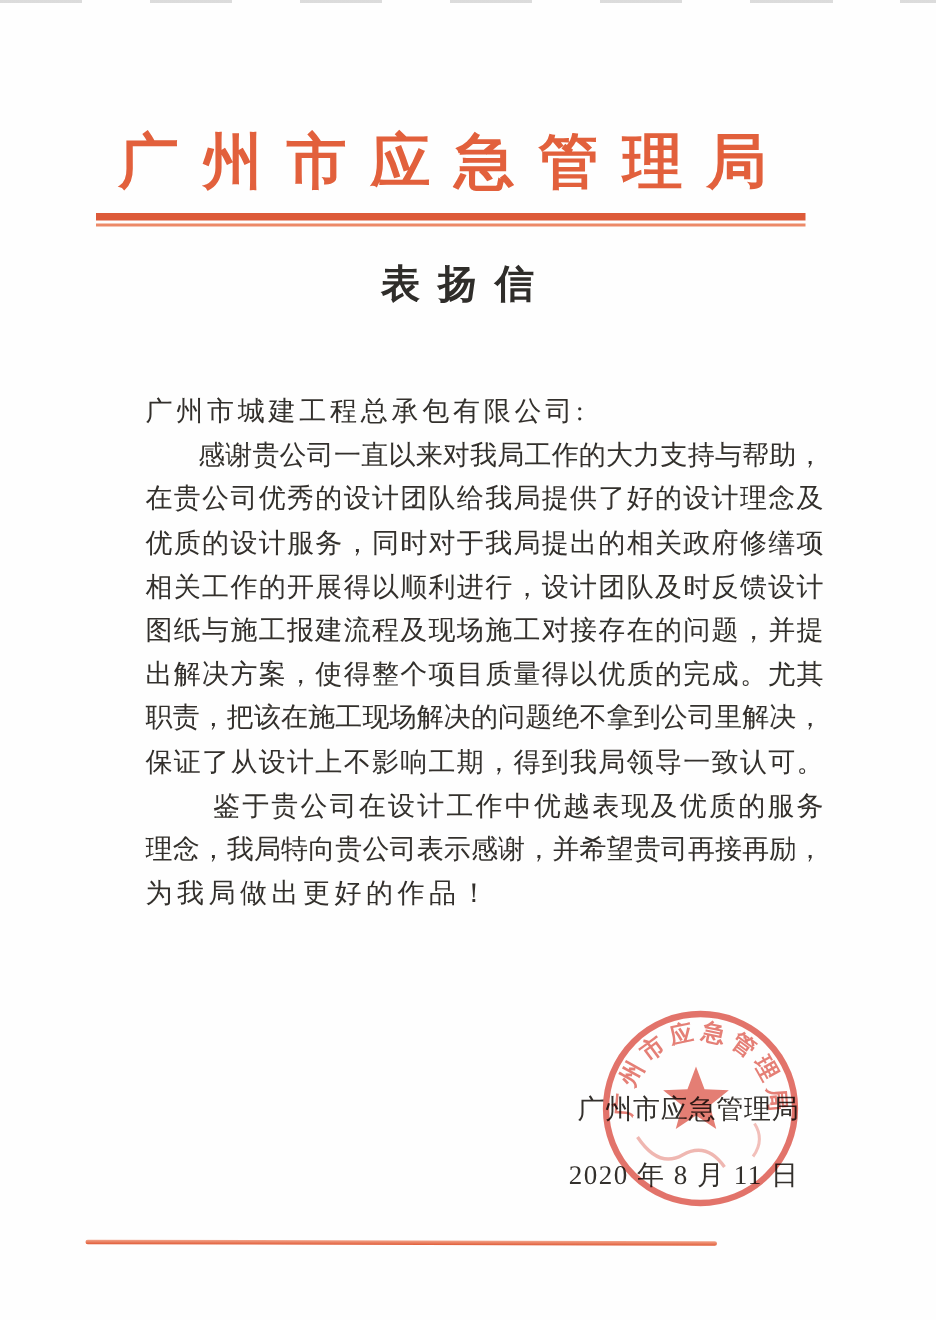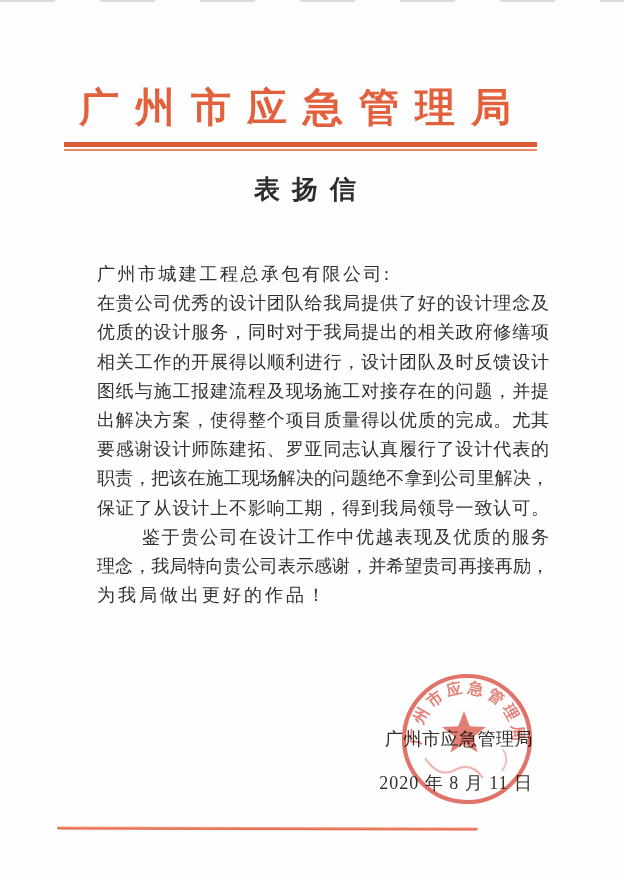--- a/index.html
+++ b/index.html
@@ -102,26 +102,26 @@
 
   <div class="rule">
     <div class="rule-main"></div>
     <div class="rule-thin"></div>
   </div>
 
   <div class="title">表扬信</div>
 
   <div class="body">
     <div class="line salutation">广州市城建工程总承包有限公司:</div>
+    <div class="line indent-a">感谢贵公司一直以来对我局工作的大力支持与帮助，</div>
     <div class="line">在贵公司优秀的设计团队给我局提供了好的设计理念及</div>
     <div class="line">优质的设计服务，同时对于我局提出的相关政府修缮项</div>
     <div class="line">相关工作的开展得以顺利进行，设计团队及时反馈设计</div>
     <div class="line">图纸与施工报建流程及现场施工对接存在的问题，并提</div>
     <div class="line">出解决方案，使得整个项目质量得以优质的完成。尤其</div>
-    <div class="line">要感谢设计师陈建拓、罗亚同志认真履行了设计代表的</div>
     <div class="line">职责，把该在施工现场解决的问题绝不拿到公司里解决，</div>
     <div class="line">保证了从设计上不影响工期，得到我局领导一致认可。</div>
     <div class="line indent-b">鉴于贵公司在设计工作中优越表现及优质的服务</div>
     <div class="line">理念，我局特向贵公司表示感谢，并希望贵司再接再励，</div>
     <div class="line closing">为我局做出更好的作品！</div>
   </div>
 
   <div class="sig-block">
     <div class="sig-org">广州市应急管理局</div>
     <div class="sig-date">2020 年 8 月 11 日</div>

